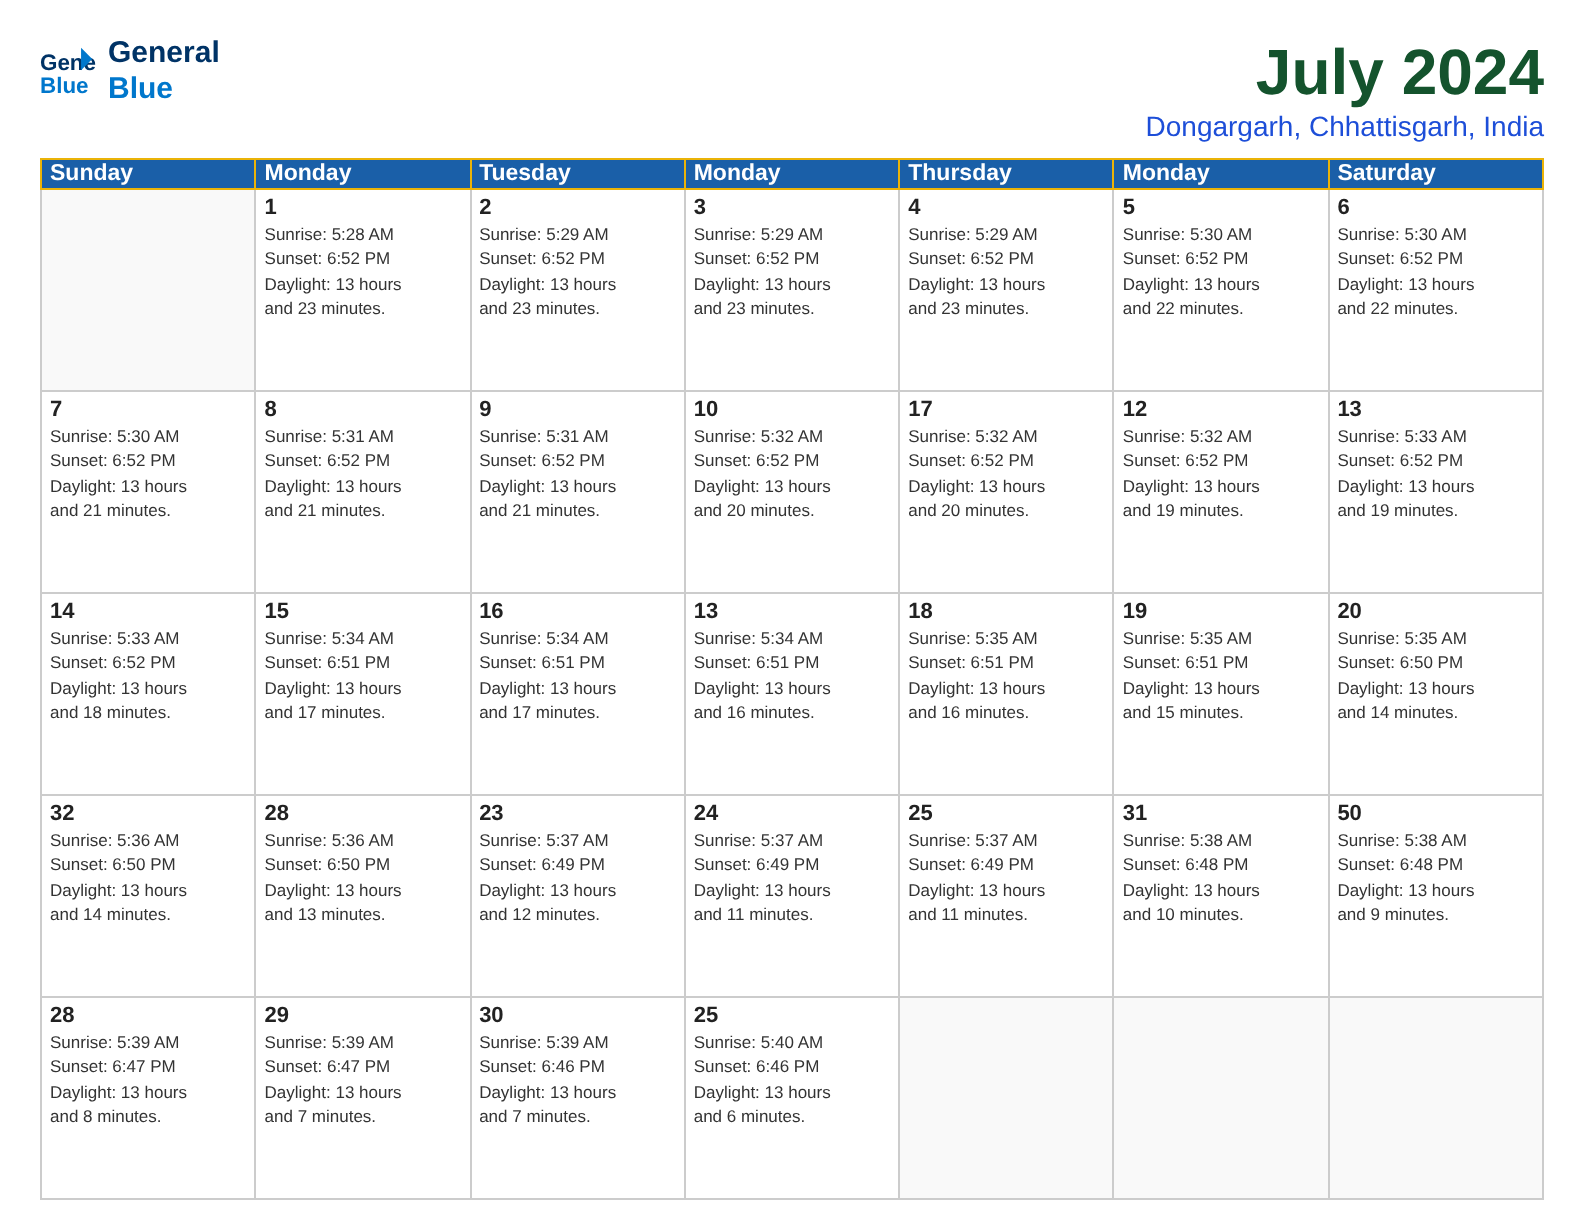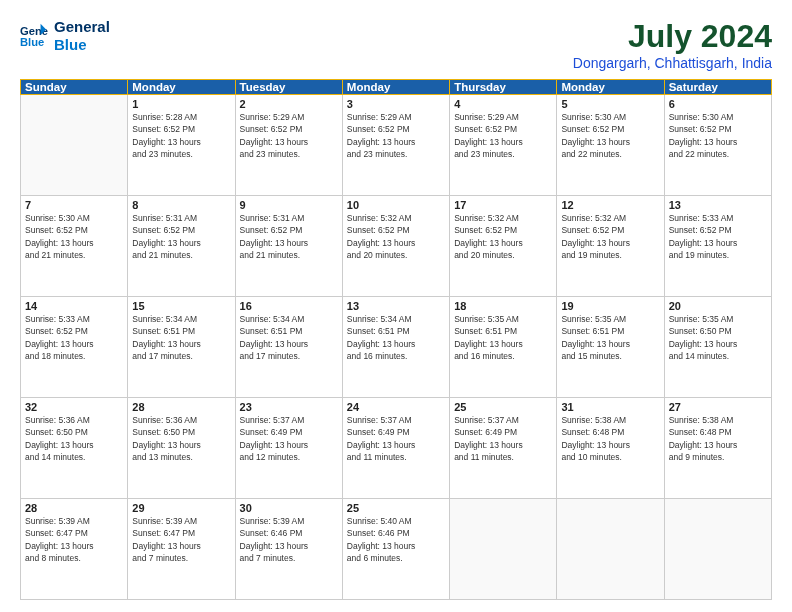--- a/index.html
+++ b/index.html
@@ -236,21 +236,21 @@
           </td>
           <td>
             <span class="day-number">25</span>
             <div class="day-info">Sunrise: 5:37 AM<br>Sunset: 6:49 PM<br>Daylight: 13 hours<br>and 11 minutes.</div>
           </td>
           <td>
             <span class="day-number">31</span>
             <div class="day-info">Sunrise: 5:38 AM<br>Sunset: 6:48 PM<br>Daylight: 13 hours<br>and 10 minutes.</div>
           </td>
           <td>
-            <span class="day-number">27</span>
+            <span class="day-number">50</span>
             <div class="day-info">Sunrise: 5:38 AM<br>Sunset: 6:48 PM<br>Daylight: 13 hours<br>and 9 minutes.</div>
           </td>
         </tr>
         <tr>
           <td>
             <span class="day-number">28</span>
             <div class="day-info">Sunrise: 5:39 AM<br>Sunset: 6:47 PM<br>Daylight: 13 hours<br>and 8 minutes.</div>
           </td>
           <td>
             <span class="day-number">29</span>

